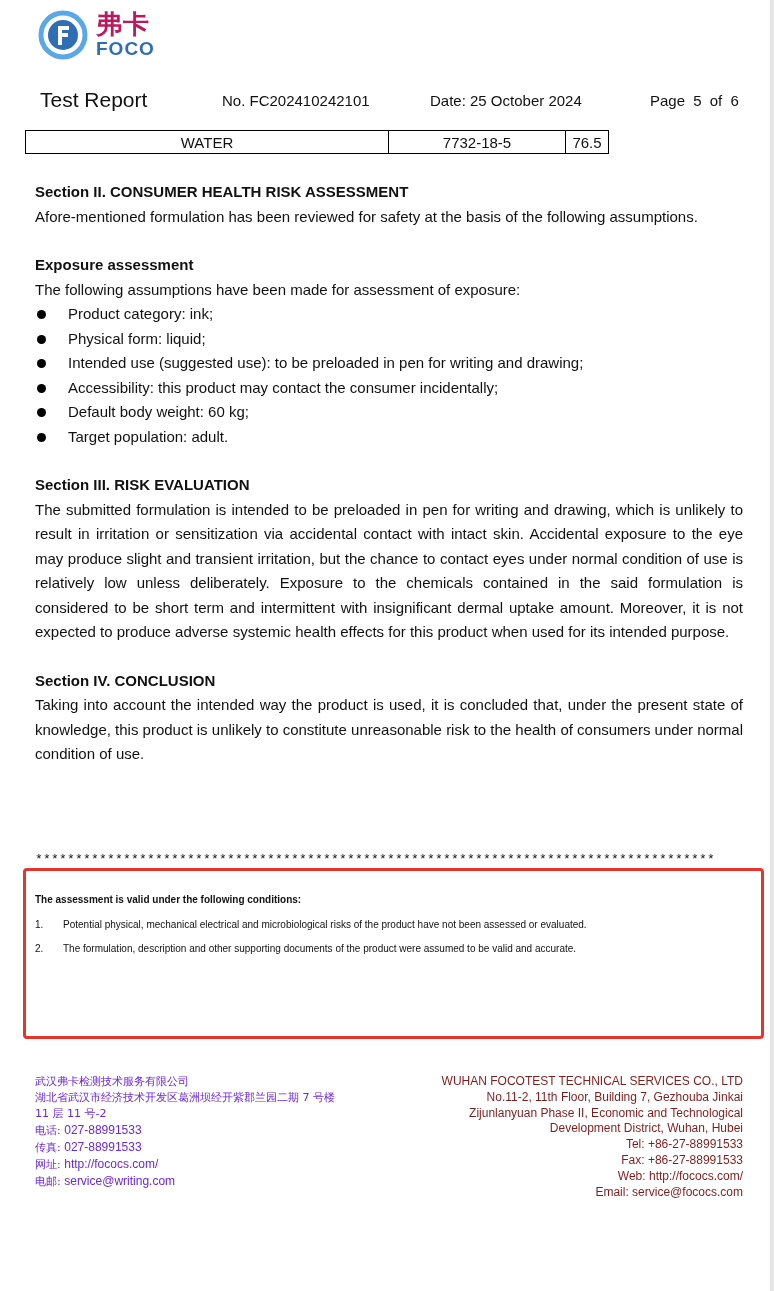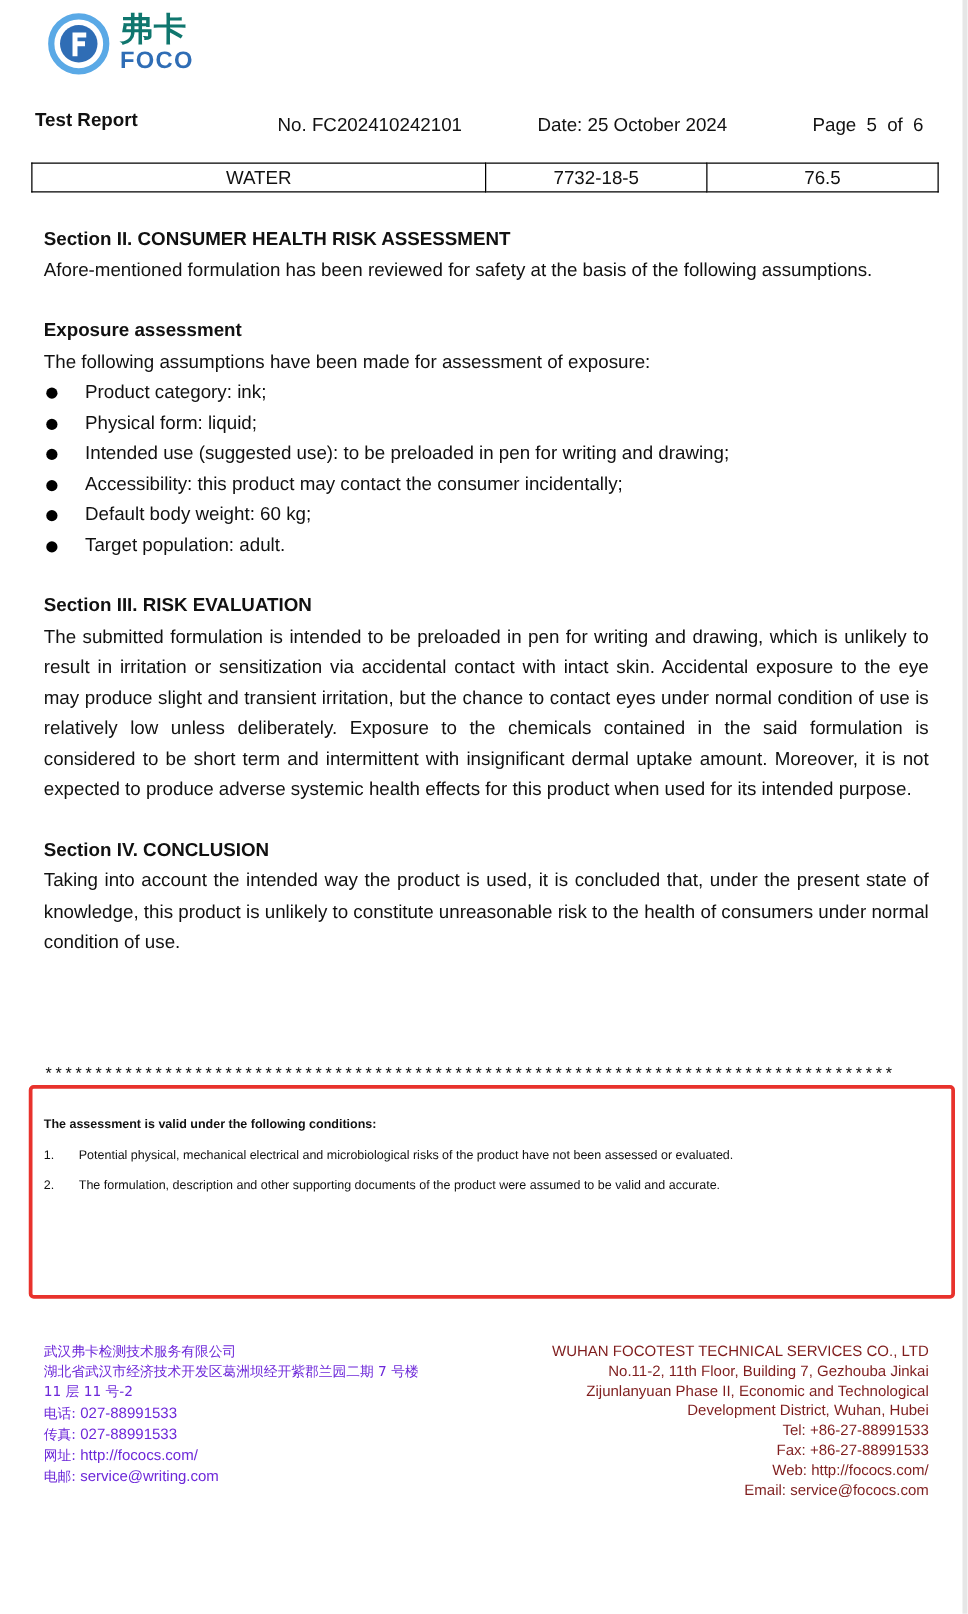--- a/index.html
+++ b/index.html
@@ -6,33 +6,33 @@
     body {
       width: 774px; height: 1291px; position: relative; overflow: hidden;
       font-family: "Liberation Sans", "DejaVu Sans", sans-serif; color: #111;
     }
     .page { position: absolute; left: 0; top: 0; width: 774px; height: 1291px; }
     .right-edge { position: absolute; right: 0; top: 0; width: 4px; height: 1291px; background: #e6e6e6; }
 
     
     .logo { position: absolute; left: 38px; top: 6px; width: 130px; height: 56px; }
     .logo-mark { position: absolute; left: 0; top: 4px; width: 50px; height: 50px; }
-    .logo-cn { position: absolute; left: 58px; top: 4px; font-size: 26px; font-weight: bold; color: #0f766e; letter-spacing: 1px; font-family: "DejaVu Sans", sans-serif; line-height: 28px; }
+    .logo-cn { position: absolute; left: 58px; top: 4px; font-size: 26px; font-weight: bold; color: #be185d; letter-spacing: 1px; font-family: "DejaVu Sans", sans-serif; line-height: 28px; }
     .logo-en { position: absolute; left: 58px; top: 33px; font-size: 19px; font-weight: bold; color: #2f6db5; letter-spacing: 1px; line-height: 20px; }
 
     
     .hdr { position: absolute; top: 88px; left: 0; width: 774px; height: 26px; }
-    .hdr-title { position: absolute; left: 28px; top: 0; font-size: 15px; font-weight: bold; }
+    .hdr-title { position: absolute; left: 40px; top: 0; font-size: 21px; font-weight: normal; }
     .hdr-no { position: absolute; left: 222px; top: 4px; font-size: 15px; }
     .hdr-date { position: absolute; left: 430px; top: 4px; font-size: 15px; }
     .hdr-page { position: absolute; left: 650px; top: 4px; font-size: 15px; }
     .hdr-page span { margin-right: 4px; }
 
     
-    .tbl { position: absolute; left: 25px; top: 130px; width: 726px; border-collapse: collapse; font-size: 15px; }
+    .tbl { position: absolute; left: 25px; top: 130px; width: 584px; border-collapse: collapse; font-size: 15px; }
     .tbl td { border: 1px solid #000; text-align: center; height: 22px; padding: 0; }
 
     
     .content { position: absolute; left: 35px; top: 180px; width: 708px; font-size: 15px; line-height: 24.5px; }
     .sec-title { font-weight: bold; margin: 0; }
     .para { margin: 0; text-align: justify; }
     .gap { height: 24px; }
     ul.bullets { list-style: none; margin: 0; padding: 0; }
     ul.bullets li { position: relative; padding-left: 33px; }
     ul.bullets li .dot { position: absolute; left: 2px; top: 8px; width: 9px; height: 9px; border-radius: 50%; background: #000; }

